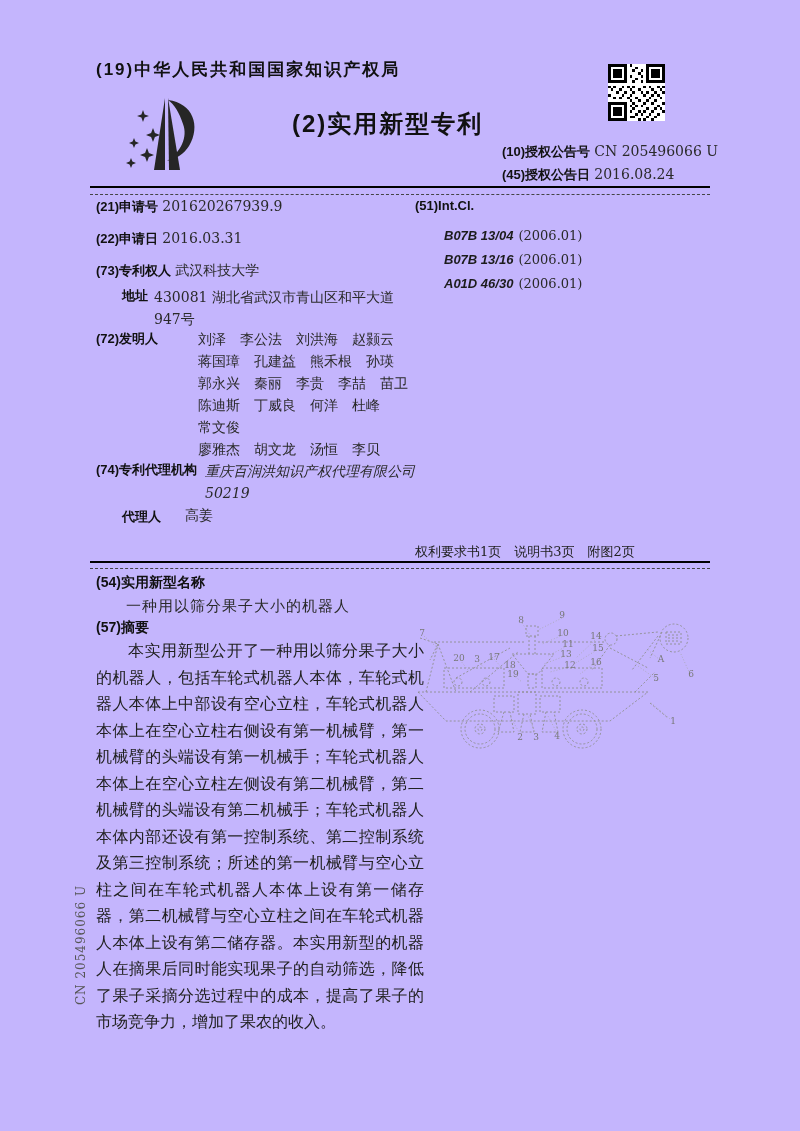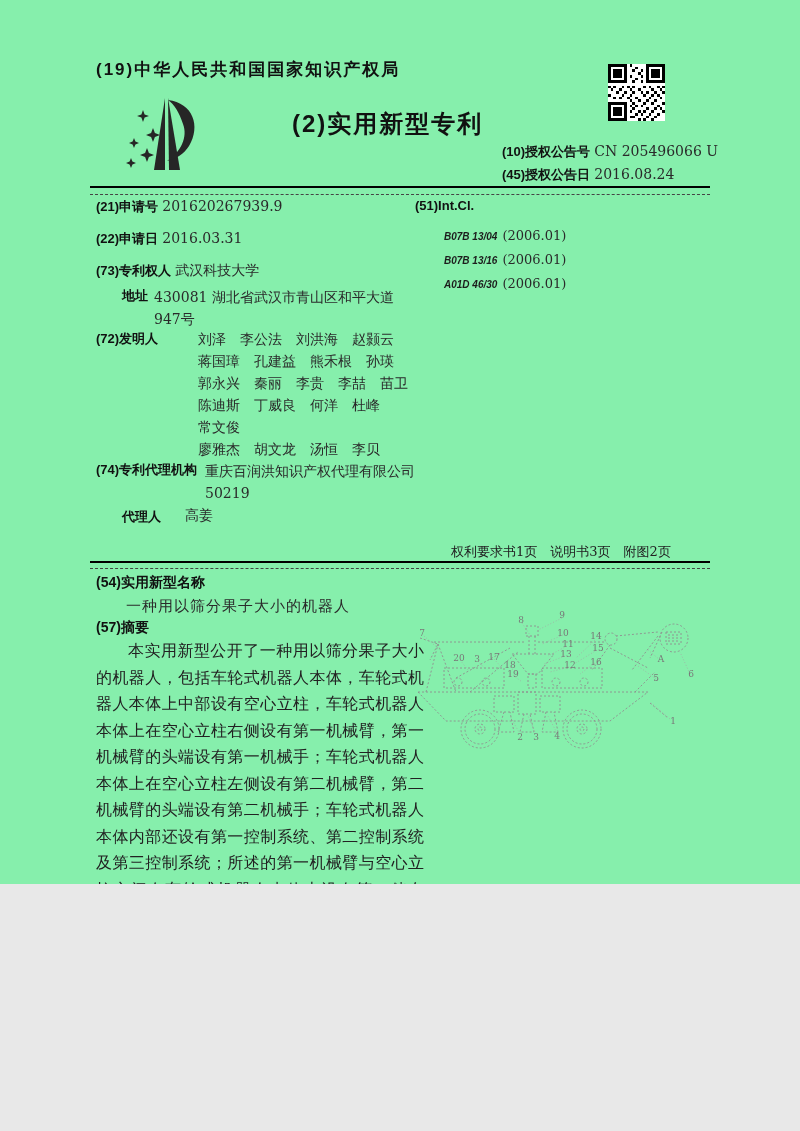--- a/index.html
+++ b/index.html
@@ -1,35 +1,35 @@
 <!DOCTYPE html>
 <html><head>
 <meta charset="utf-8">
 <style>
   html,body{margin:0;padding:0;background:#e8e8e8;}
   .page{
-    position:relative;width:800px;height:884px;margin:0 auto;
-    background:#86efac;overflow:hidden;
+    position:relative;width:800px;height:1131px;margin:0 auto;
+    background:#c4b5fd;overflow:hidden;
     font-family:"DejaVu Serif","Liberation Serif",serif;
     color:#1c1c1c;
   }
   .abs{position:absolute;}
   .lbl{font-family:"Liberation Sans","DejaVu Sans",sans-serif;font-weight:bold;color:#111;}
   .val{font-family:"DejaVu Serif","Liberation Serif",serif;color:#2a2a2a;}
   .office{left:96px;top:58px;font-size:17px;letter-spacing:2px;}
   .doctype{left:292px;top:108px;font-size:24px;letter-spacing:2px;}
   .pubrow{font-size:13px;white-space:nowrap;}
   .pubrow .val{font-size:14px;}
   .rule-solid{left:90px;width:620px;height:0;border-top:2px solid #000;}
   .rule-dashed{left:90px;width:620px;height:0;border-top:1px dashed #444;}
   .rowline{font-size:13px;white-space:nowrap;text-align:center;}
   .rowline .val{font-size:14px;}
   .wrapval{font-size:14px;line-height:22px;}
   .inv-lines div{line-height:22px;font-size:14px;margin-left:28px;}
-  .intcl-code{font-family:"Liberation Sans","DejaVu Sans",sans-serif;font-style:italic;font-weight:bold;font-size:10px;}
+  .intcl-code{font-family:"Liberation Sans","DejaVu Sans",sans-serif;font-style:italic;font-weight:bold;font-size:13px;}
   .intcl-year{font-size:13px;color:#2a2a2a;}
   .pages{font-size:13px;color:#222;}
   .title54{font-size:15px;}
   .abstract{
     width:328px;font-size:16px;line-height:26.5px;text-align:justify;
     text-indent:2em;color:#222;
   }
   .sidecode{
     left:12px;top:937px;width:140px;height:16px;
     transform:rotate(-90deg);
@@ -114,40 +114,40 @@
   <div class="abs val inv-lines" style="left:170px;top:328px;width:250px;">
     <div>刘泽　李公法　刘洪海　赵颢云</div>
     <div>蒋国璋　孔建益　熊禾根　孙瑛</div>
     <div>郭永兴　秦丽　李贵　李喆　苗卫</div>
     <div>陈迪斯　丁威良　何洋　杜峰</div>
     <div>常文俊</div>
     <div>廖雅杰　胡文龙　汤恒　李贝</div>
   </div>
 
   <div class="abs lbl" style="left:96px;top:461px;font-size:13px;">(74)专利代理机构</div>
-  <div class="abs val wrapval" style="left:205px;top:460px;width:216px;">重庆百润洪知识产权代理有限公司 50219</div>
+  <div class="abs val wrapval" style="left:205px;top:460px;width:216px;font-style:italic;">重庆百润洪知识产权代理有限公司 50219</div>
 
   <div class="abs lbl" style="left:122px;top:508px;font-size:13px;">代理人</div>
   <div class="abs val" style="left:185px;top:507px;font-size:14px;">高姜</div>
 
   <div class="abs lbl" style="left:415px;top:198px;font-size:13px;">(51)Int.Cl.</div>
   <div class="abs" style="left:444px;top:225px;">
     <span class="intcl-code">B07B 13/04</span>
     <span class="intcl-year">(2006.01)</span>
   </div>
   <div class="abs" style="left:444px;top:249px;">
     <span class="intcl-code">B07B 13/16</span>
     <span class="intcl-year">(2006.01)</span>
   </div>
   <div class="abs" style="left:444px;top:273px;">
     <span class="intcl-code">A01D 46/30</span>
     <span class="intcl-year">(2006.01)</span>
   </div>
 
-  <div class="abs pages" style="left:415px;top:543px;width:292px;text-align:center;">权利要求书1页　说明书3页　附图2页</div>
+  <div class="abs pages" style="left:415px;top:543px;width:292px;text-align:left;">权利要求书1页　说明书3页　附图2页</div>
 
   <div class="abs rule-solid" style="top:561px;"></div>
   <div class="abs rule-dashed" style="top:568px;"></div>
 
   <div class="abs lbl" style="left:96px;top:574px;font-size:14px;">(54)实用新型名称</div>
   <div class="abs val title54" style="left:126px;top:597px;letter-spacing:1px;">一种用以筛分果子大小的机器人</div>
   <div class="abs lbl" style="left:96px;top:619px;font-size:14px;">(57)摘要</div>
   <div class="abs abstract" style="left:96px;top:638px;">本实用新型公开了一种用以筛分果子大小的机器人，包括车轮式机器人本体，车轮式机器人本体上中部设有空心立柱，车轮式机器人本体上在空心立柱右侧设有第一机械臂，第一机械臂的头端设有第一机械手；车轮式机器人本体上在空心立柱左侧设有第二机械臂，第二机械臂的头端设有第二机械手；车轮式机器人本体内部还设有第一控制系统、第二控制系统及第三控制系统；所述的第一机械臂与空心立柱之间在车轮式机器人本体上设有第一储存器，第二机械臂与空心立柱之间在车轮式机器人本体上设有第二储存器。本实用新型的机器人在摘果后同时能实现果子的自动筛选，降低了果子采摘分选过程中的成本，提高了果子的市场竞争力，增加了果农的收入。</div>
 
   <div class="abs" style="left:410px;top:608px;">

